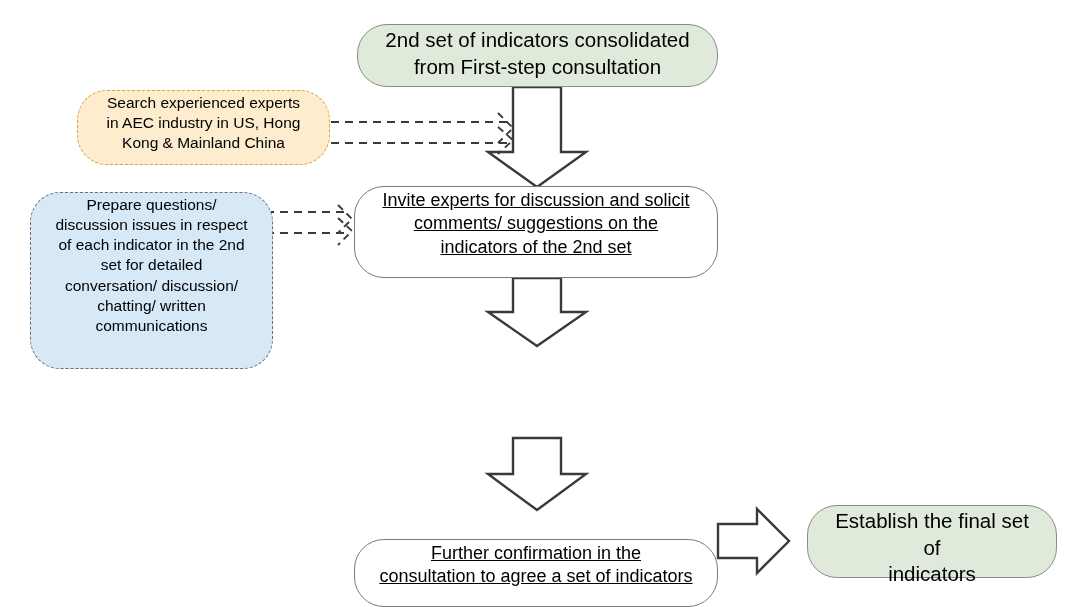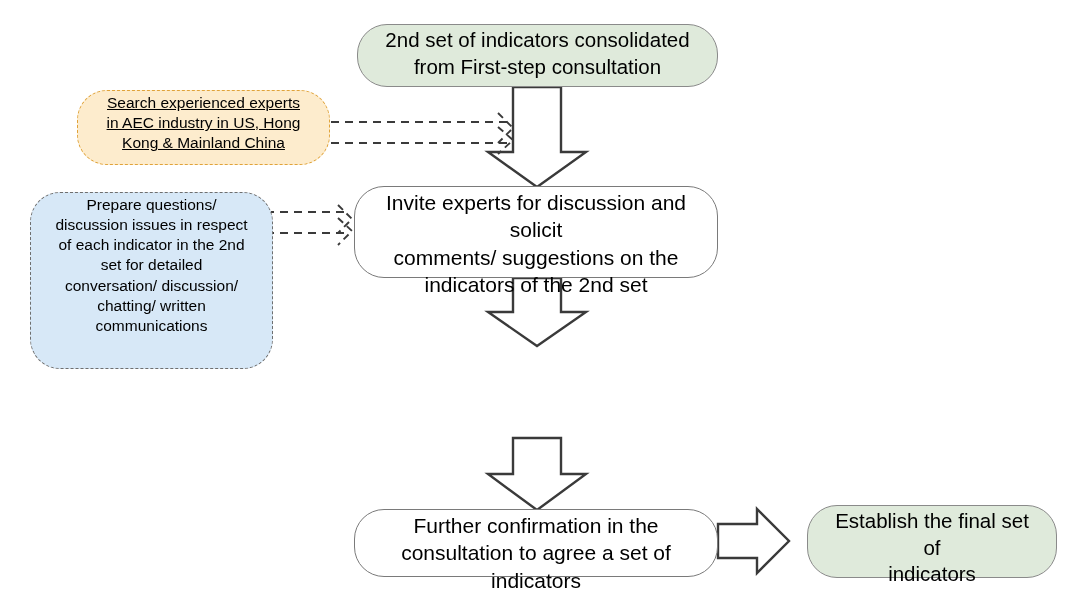--- a/index.html
+++ b/index.html
@@ -44,21 +44,22 @@
   }
   
   .n-green {
     background: #dfeadb;
     border: 1.6px solid #8a8a8a;
     font-size: 20.5px;
   }
   .n-plain {
     background: #ffffff;
     border: 1.3px solid #7a7a7a;
-    font-size: 21px;
+    font-size: 18px;
+    text-decoration: underline;
   }
   .n-note-orange {
     background: #fdeccd;
     border: 1.7px dashed #e0a33a;
     font-size: 15.5px;
   }
   .n-note-blue {
     background: #d7e8f7;
     border: 1.7px dashed #6f6f6f;
     font-size: 15.5px;
@@ -93,21 +94,21 @@
       <path d="M338,205 L352,219 L338,233" fill="none" stroke="#3a3a3a" stroke-width="1.9" stroke-dasharray="7 5"></path>
       <path d="M338,218 L352,231 L338,245" fill="none" stroke="#3a3a3a" stroke-width="1.9" stroke-dasharray="7 5"></path>
     </g>
   </svg>
 
   <div class="node n-green" style="left:357px; top:24px; width:361px; height:63px;">
     <span class="node-text">2nd set of indicators consolidated
 from First-step consultation</span>
   </div>
 
-  <div class="node n-note-orange" style="left:77px; top:90px; width:253px; height:75px;text-decoration:underline;">
+  <div class="node n-note-orange" style="left:77px; top:90px; width:253px; height:75px;">
     <span class="node-text">Search experienced experts
 in AEC industry in US, Hong
 Kong &amp; Mainland China</span>
   </div>
 
   <div class="node n-note-blue" style="left:22px; top:192px; width:243px; height:177px;">
     <span class="node-text">Prepare questions/
 discussion issues in respect
 of each indicator in the 2nd
 set for detailed
@@ -116,21 +117,21 @@
 communications</span>
   </div>
 
   <div class="node n-plain" style="left:354px; top:186px; width:364px; height:92px;">
     <span class="node-text">Invite experts for discussion and solicit
 comments/ suggestions on the
 indicators of the 2nd set</span>
   </div>
 
 
-  <div class="node n-plain" style="left:354px; top:509px; width:364px; height:68px;">
+  <div class="node n-plain" style="left:354px; top:539px; width:364px; height:68px;">
     <span class="node-text">Further confirmation in the
 consultation to agree a set of indicators</span>
   </div>
 
   <div class="node n-green" style="left:807px; top:505px; width:250px; height:73px;">
     <span class="node-text">Establish the final set of
 indicators</span>
   </div>
 
 </div>

